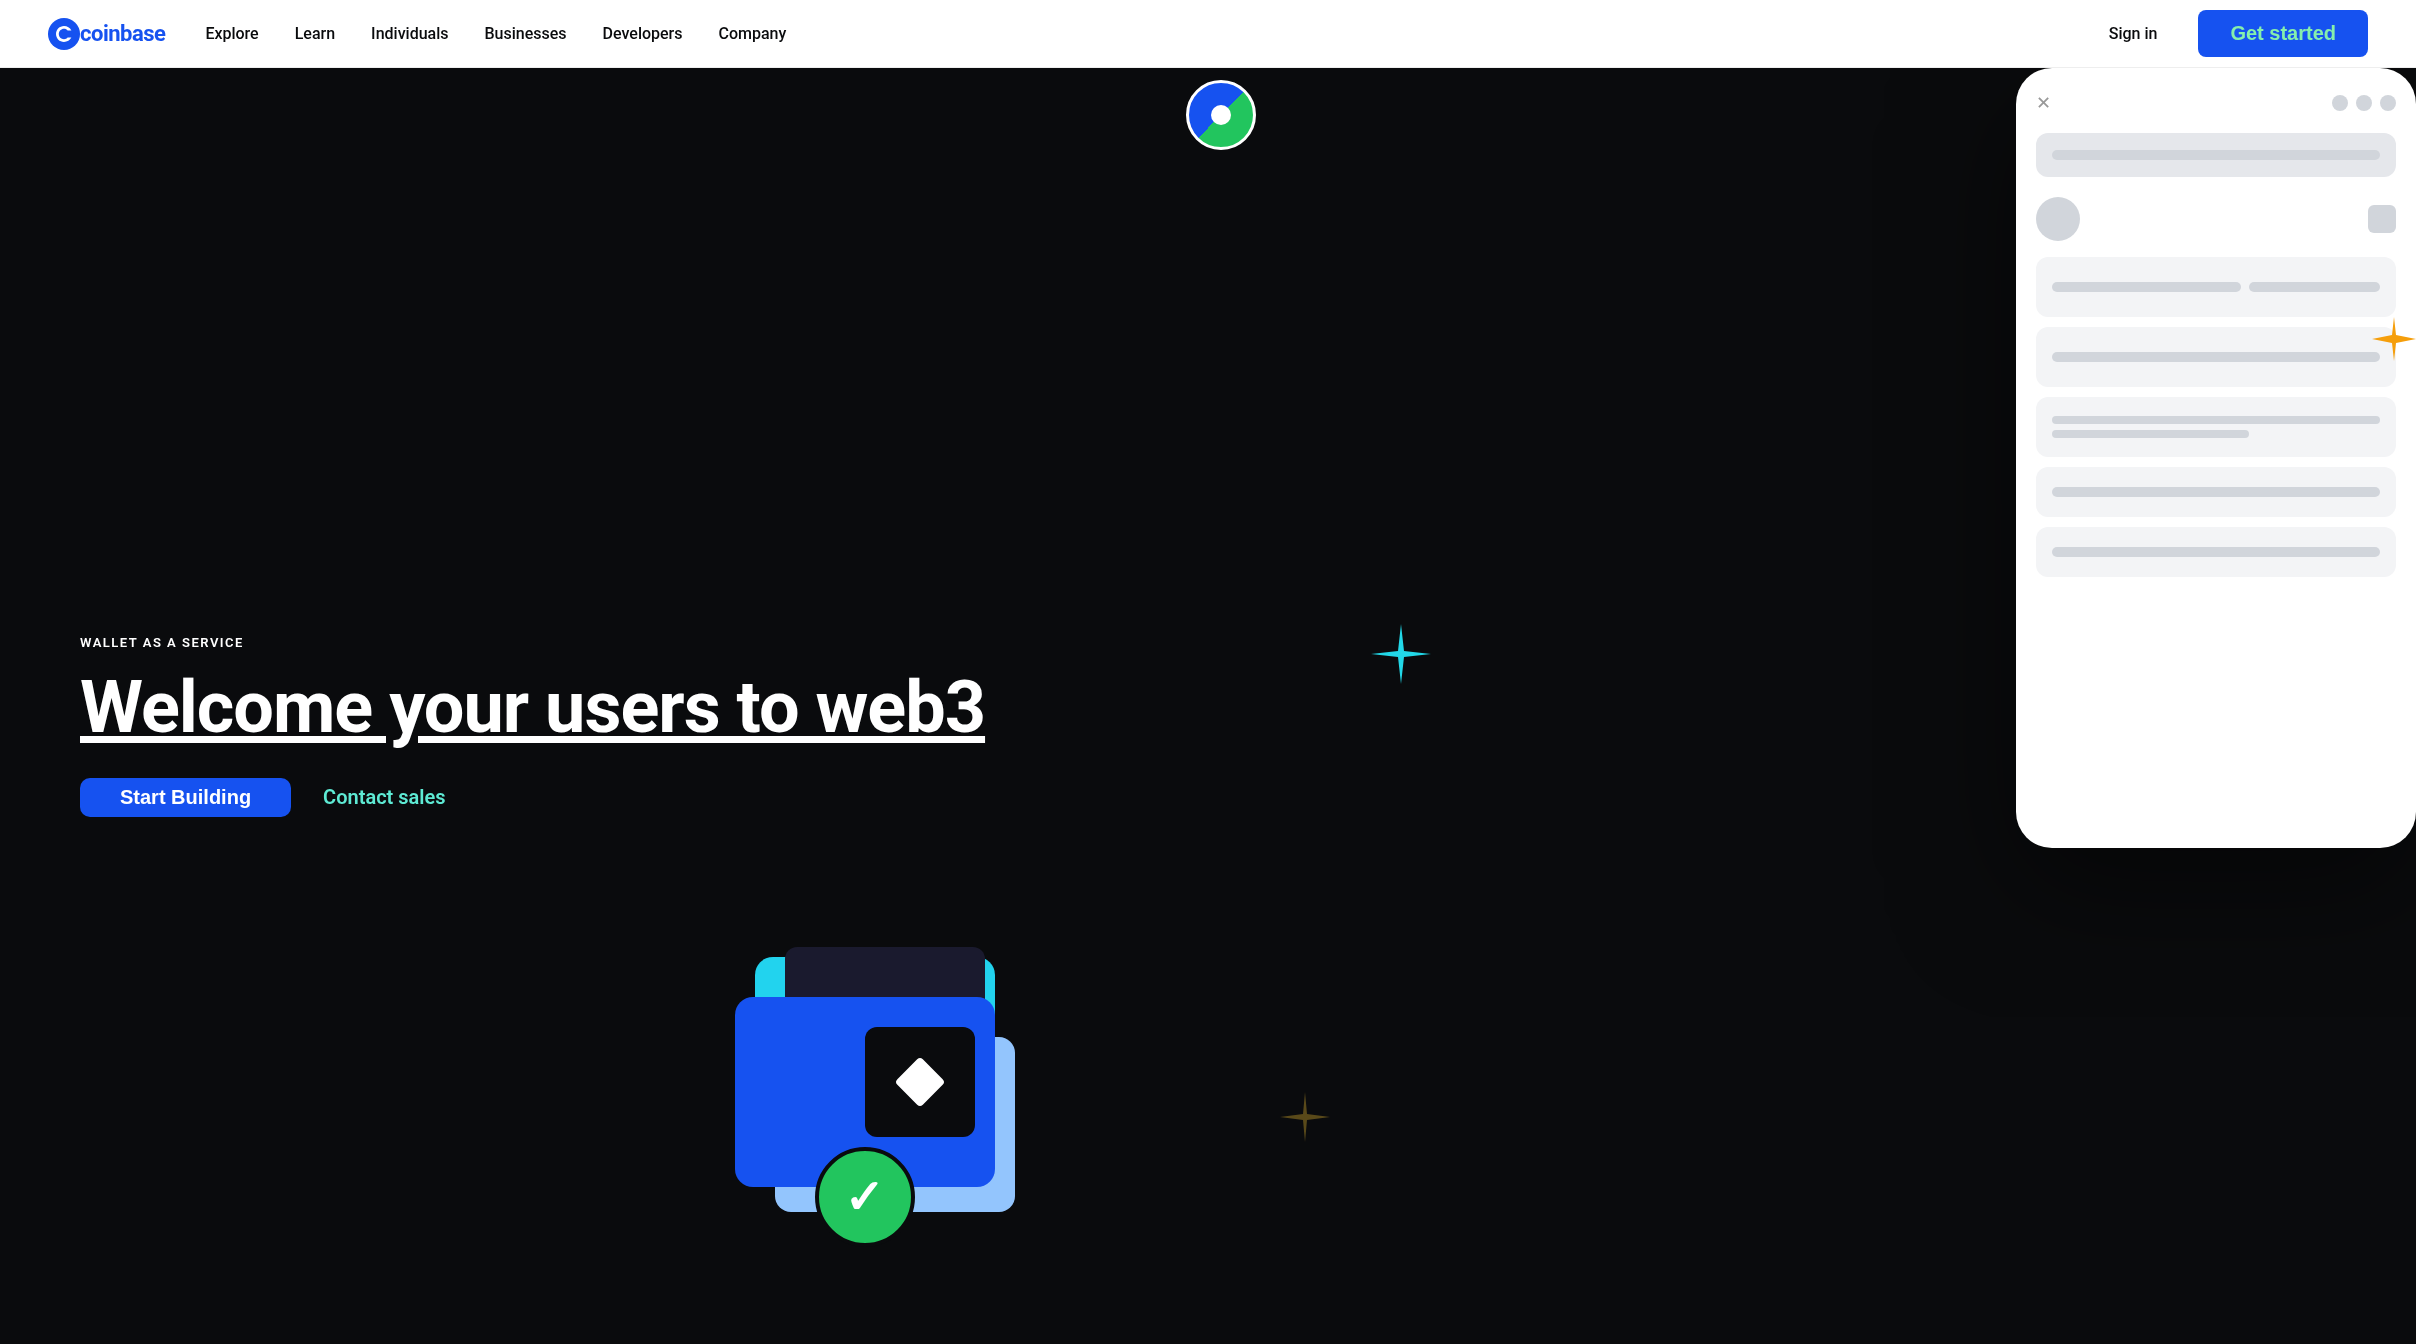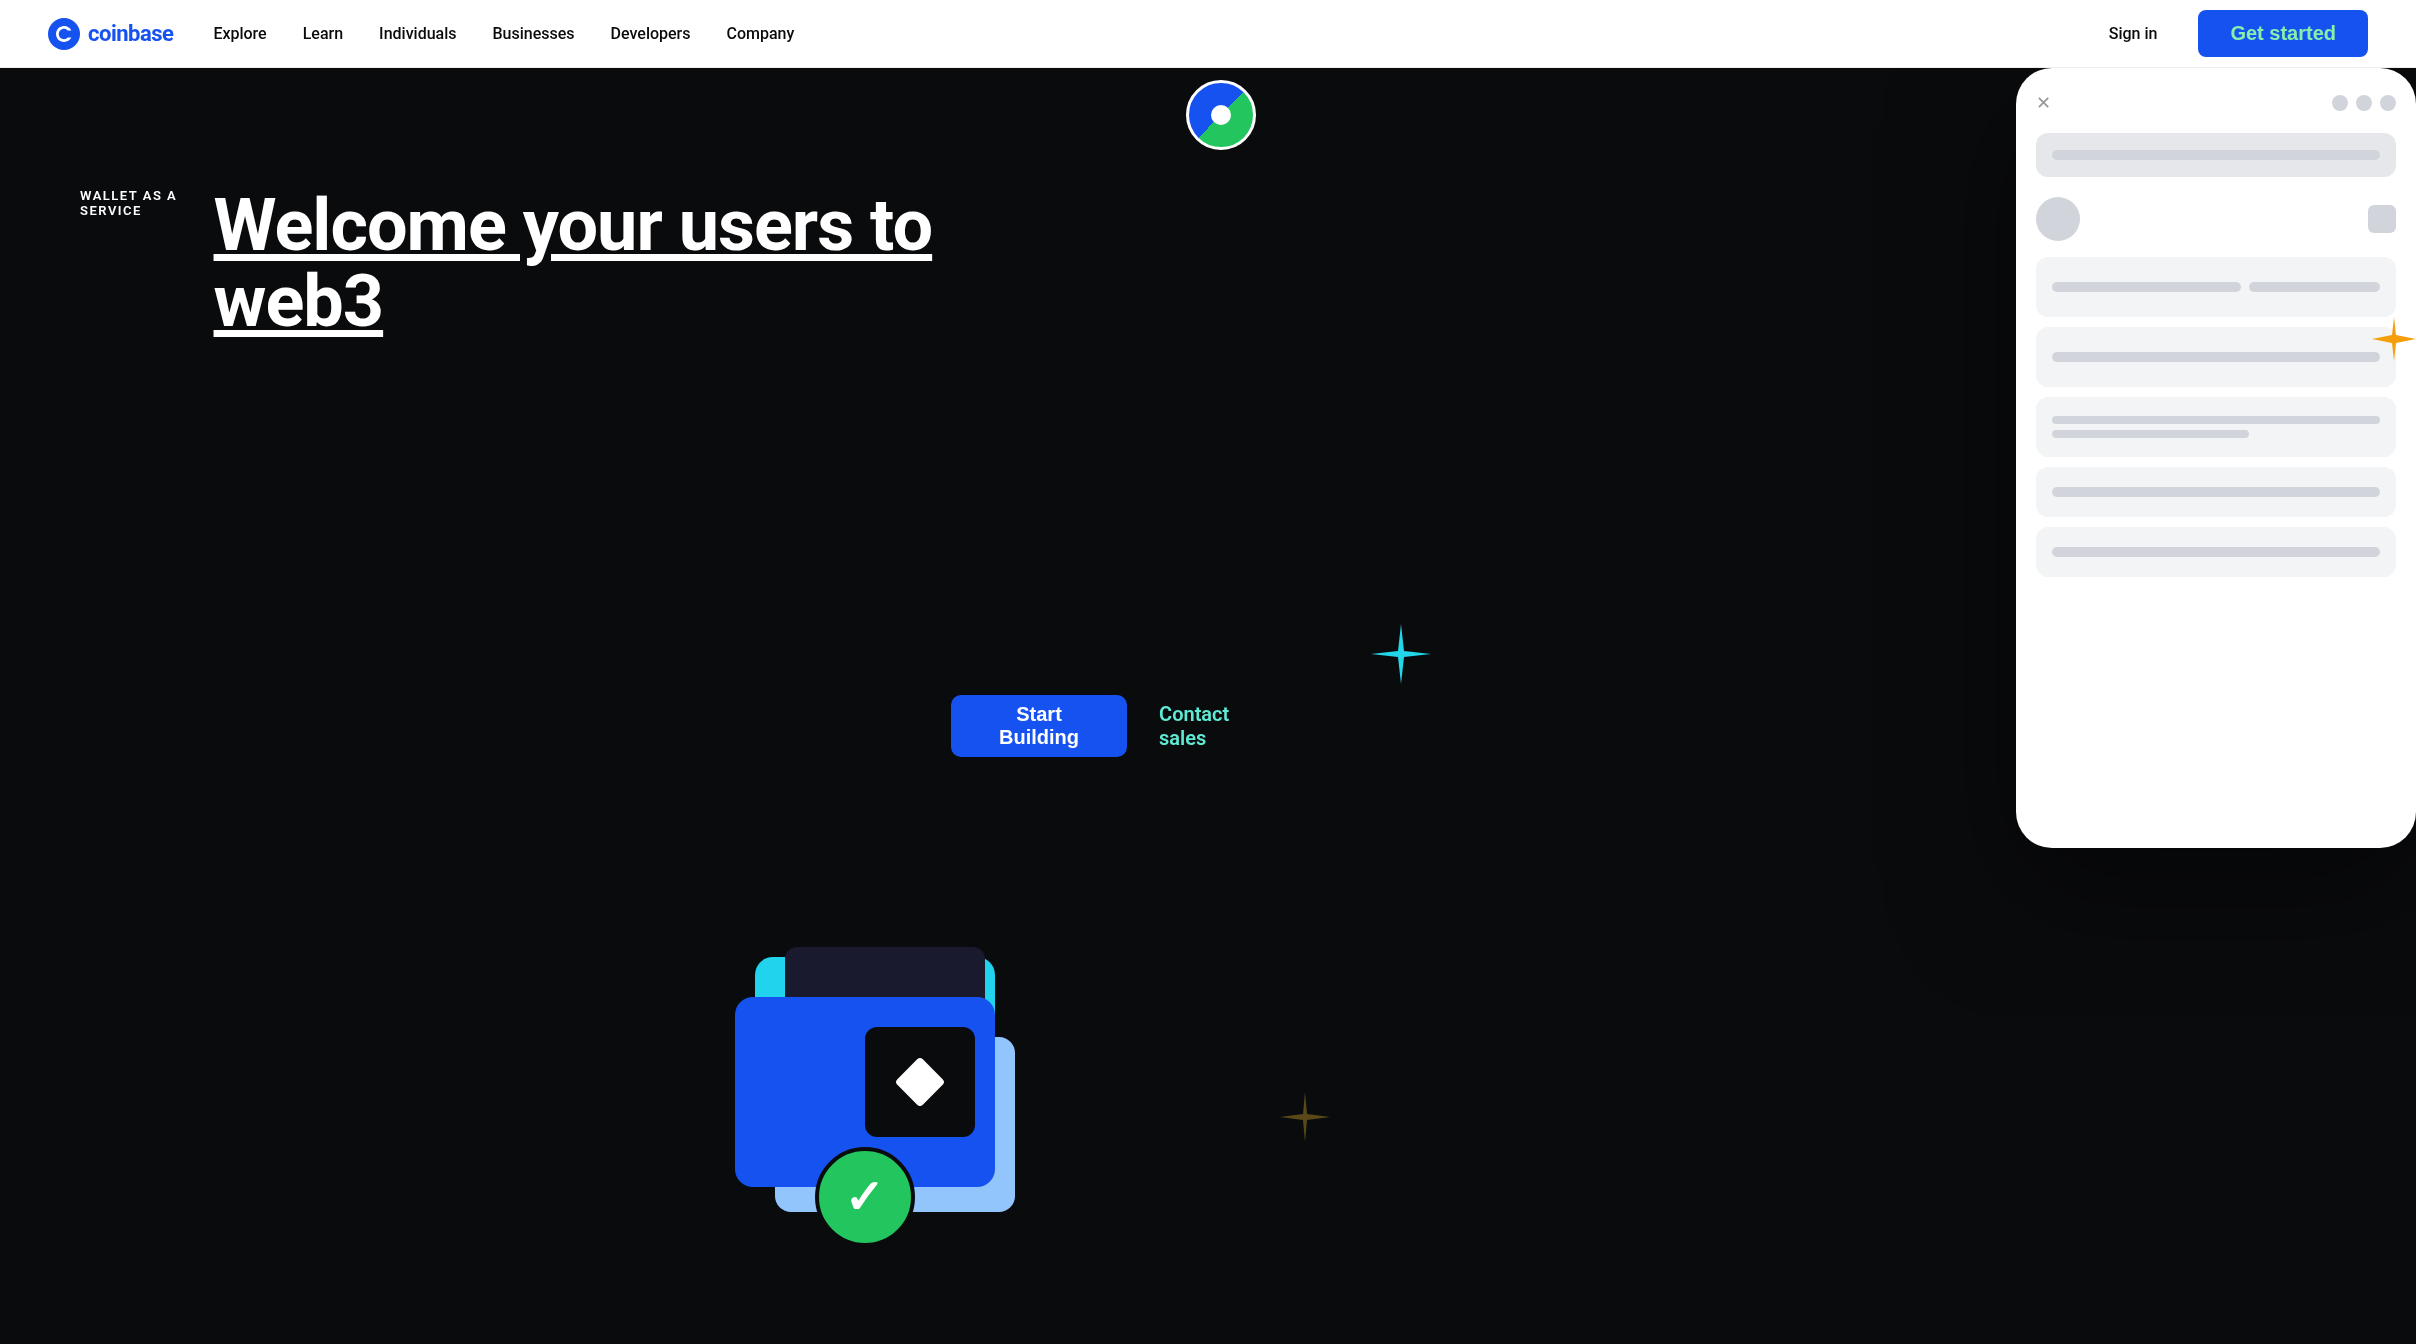--- a/index.html
+++ b/index.html
@@ -31,21 +31,20 @@
 
     .nav-left {
       display: flex;
       align-items: center;
       gap: 40px;
     }
 
     .logo {
       display: flex;
       align-items: center;
-      gap: 8px;
       text-decoration: none;
     }
 
     .logo-icon {
       width: 32px;
       height: 32px;
     }
 
     .logo-text {
       font-size: 22px;
@@ -102,21 +101,21 @@
       align-items: stretch;
       position: relative;
       overflow: hidden;
       padding-top: 68px;
     }
 
     .hero-left {
       flex: 0 0 55%;
       padding: 120px 80px 80px 80px;
       display: flex;
-      flex-direction: row;
+      flex-direction: column;
       justify-content: center;
       position: relative;
       z-index: 2;
     }
 
     .eyebrow {
       font-size: 13px;
       font-weight: 600;
       color: #fff;
       letter-spacing: 1.5px;

